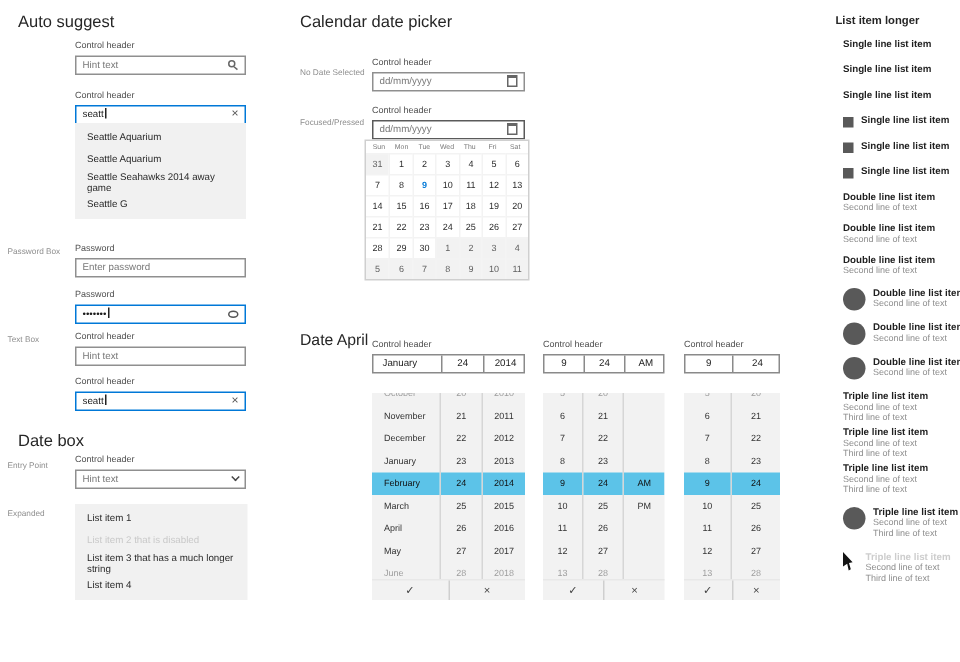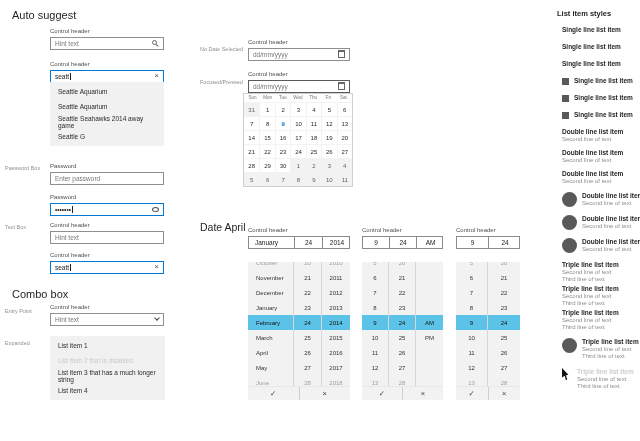--- a/index.html
+++ b/index.html
@@ -135,39 +135,40 @@
   </div>
 
   <div class="ctl" style="left:50px;top:252px;width:114px">
     <div class="ctl-label">Control header</div>
     <div class="tb focus">
       <span class="val caret">seatt</span>
       <span class="x-glyph">×</span>
     </div>
   </div>
 
-  <div class="abs h1" style="left:12px;top:288px">Combo box</div>
+  <div class="abs h1" style="left:12px;top:288px">Date box</div>
   <div class="abs side-label" style="left:5px;top:308px">Entry Point</div>
 
   <div class="ctl" style="left:50px;top:304px;width:114px">
     <div class="ctl-label">Control header</div>
     <div class="tb">
       <span class="ph">Hint text</span>
       <span class="chev"></span>
     </div>
   </div>
 
   <div class="abs side-label" style="left:5px;top:340px">Expanded</div>
   <div id="combo-list" class="flylist" style="left:50px;top:336px;width:115px">
       <div class="fly-item">List item 1</div>
       <div class="fly-item disabled">List item 2 that is disabled</div>
       <div class="fly-item">List item 3 that has a much longer string</div>
       <div class="fly-item">List item 4</div>
     </div>
 
+  <div class="abs h1" style="left:200px;top:9px">Calendar date picker</div>
   <div class="abs side-label" style="left:200px;top:46px">No Date Selected</div>
 
   <div class="ctl" style="left:248px;top:39px;width:102px">
     <div class="ctl-label">Control header</div>
     <div class="tb">
       <span class="ph">dd/mm/yyyy</span>
       <span class="calico"></span>
     </div>
   </div>
 
@@ -376,21 +377,21 @@
             <div class="dp-cell edge">28</div>
           </div>
         </div>
       </div>
     <div class="dp-footer">
       <div class="dp-btn">✓</div>
       <div class="dp-btn">×</div>
     </div>
   </div>
 
-  <div class="abs h3" style="left:557px;top:9px">List item styles</div>
+  <div class="abs h3" style="left:557px;top:9px">List item longer</div>
   <div id="lis-container">
       <div class="lis-group g0">
         <div class="lis-item">
           <div class="lis-text">
             <div class="lis-line1">Single line list item</div>
           </div>
         </div>
         <div class="lis-item">
           <div class="lis-text">
             <div class="lis-line1">Single line list item</div>

